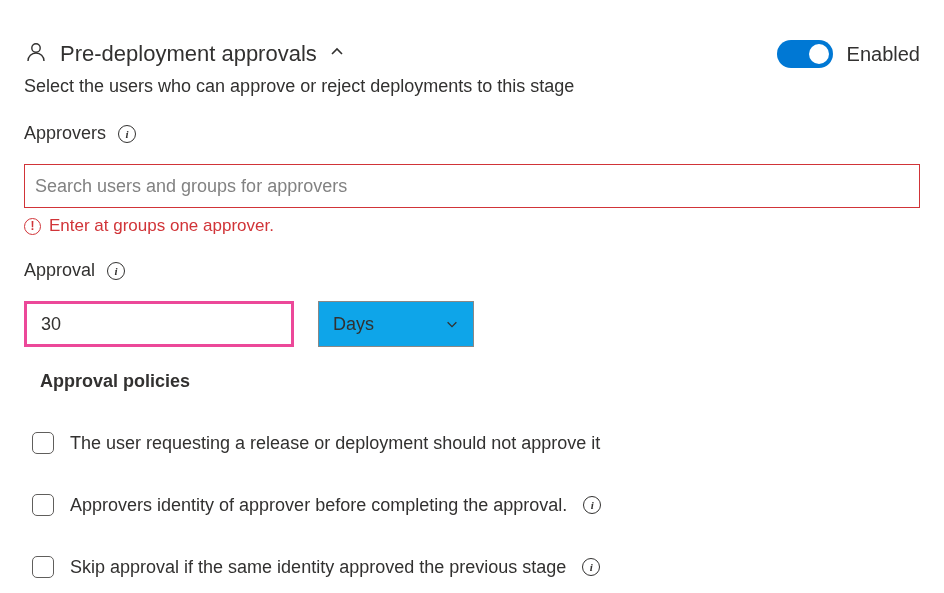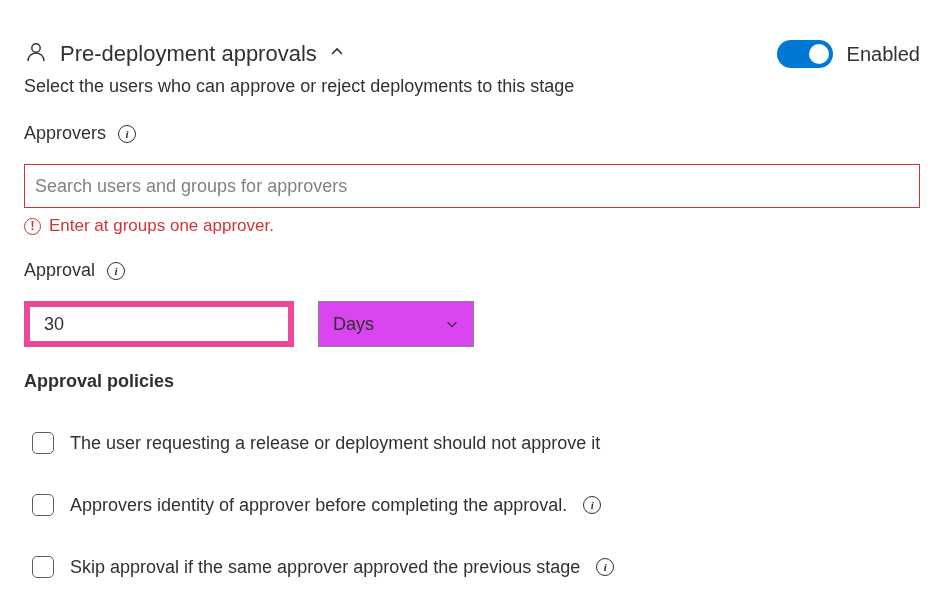--- a/index.html
+++ b/index.html
@@ -120,45 +120,46 @@
       font-size: 17px;
     }
     .timeout-row {
       display: flex;
       gap: 24px;
       margin-bottom: 24px;
     }
     .timeout-input {
       width: 270px;
       height: 46px;
-      border: 6px solid #ec4899;
+      border: 3px solid #ec4899;
       padding: 0 14px;
       font-size: 18px;
       color: #323130;
       background: #fff;
       outline: none;
     }
     .unit-select {
       width: 156px;
       height: 46px;
       border: 1px solid #8a8886;
-      background: #d946ef;
+      background: #0ea5e9;
       display: flex;
       align-items: center;
       justify-content: space-between;
       padding: 0 14px;
       font-size: 18px;
       color: #323130;
       cursor: pointer;
     }
     .unit-select svg { width: 14px; height: 14px; }
     .policies-heading {
       font-size: 18px;
       color: #323130;
       margin-bottom: 18px;
+      margin-left: 16px;
     }
     .policy-row {
       display: flex;
       align-items: center;
       gap: 16px;
       margin-bottom: 16px;
       padding-left: 8px;
       margin-top: 40px;
     }
     .checkbox {
@@ -239,18 +240,18 @@
 </div>
 
 <div class="policy-row">
   <div class="checkbox"></div>
   <span class="policy-text">Approvers identity of approver before completing the approval.</span>
   <span class="info-circle">i</span>
 </div>
 
 <div class="policy-row">
   <div class="checkbox"></div>
-  <span class="policy-text">Skip approval if the same approver approved the previous stage</span>
+  <span class="policy-text">Skip approval if the same identity approved the previous stage</span>
   <span class="info-circle">i</span>
 </div>
 
 
 
 
 </body></html>

